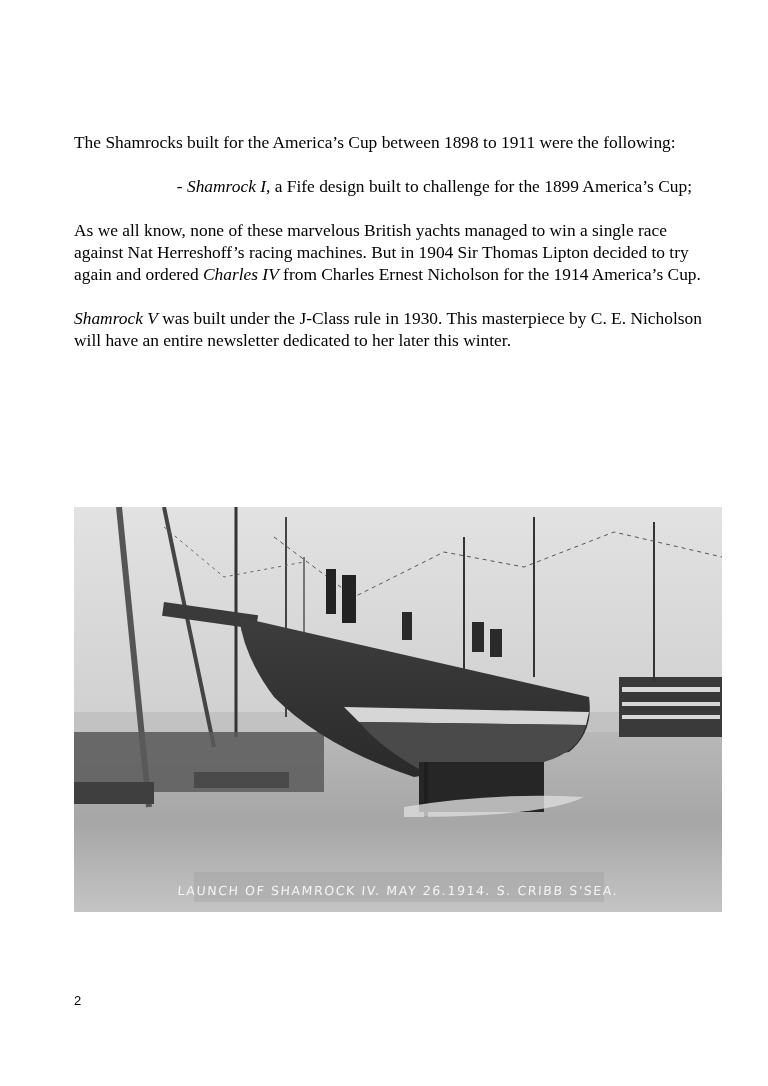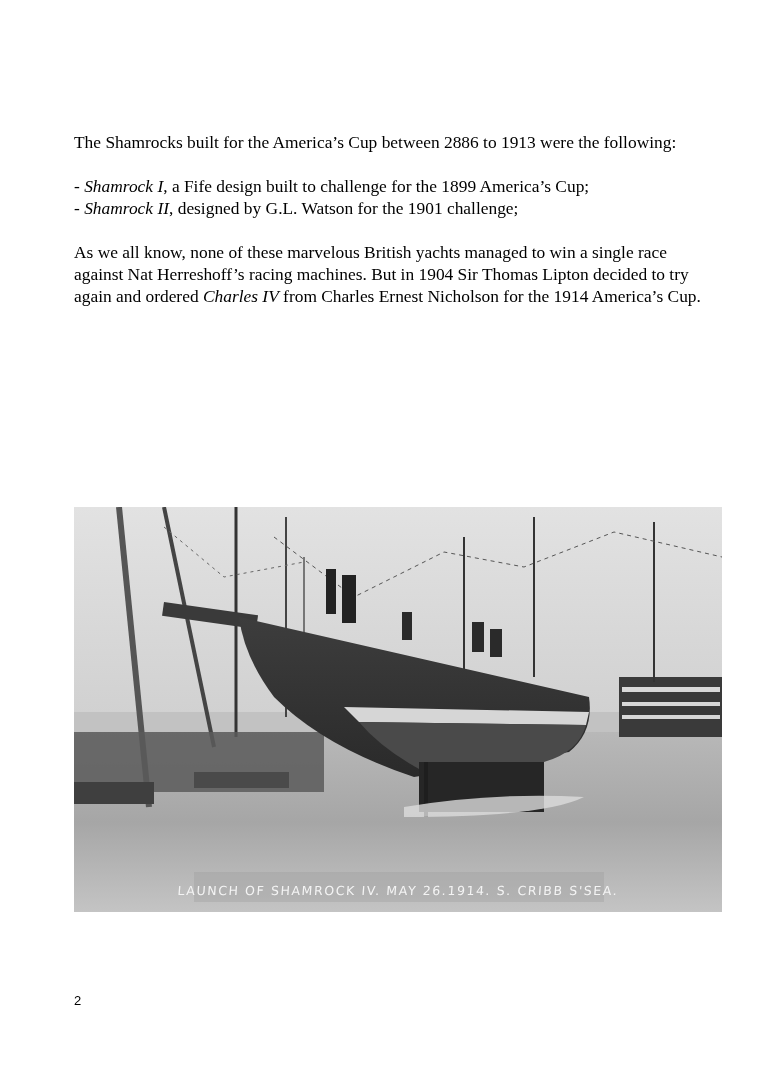--- a/index.html
+++ b/index.html
@@ -1,49 +1,49 @@
 <!DOCTYPE html>
 <html><head>
 <meta charset="utf-8">
 <style>
   html, body { margin: 0; padding: 0; background: #ffffff; }
   body { width: 768px; height: 1086px; position: relative; overflow: hidden; font-family: "Liberation Serif", serif; color: #000; }
   .page { position: absolute; left: 0; top: 0; width: 768px; height: 1086px; background: #fff; }
   .text-block { position: absolute; left: 74px; top: 131px; width: 630px; font-size: 17.4px; line-height: 22px; }
   .text-block p { margin: 0 0 22px 0; }
   .text-block .list { margin: 0 0 22px 0; }
-  .text-block .list div { margin: 0; }
+  .text-block .list div { margin: 12px; text-align: right; }
   em { font-style: italic; }
   .photo {
     position: absolute; left: 74px; top: 507px; width: 648px; height: 405px;
     overflow: hidden; background: #bdbdbd;
   }
   .photo svg { display: block; width: 100%; height: 100%; }
   .caption {
     position: absolute; left: 0; right: 0; bottom: 14px; text-align: center;
     font-family: "DejaVu Sans", sans-serif; font-size: 12.5px; letter-spacing: 1.6px;
     color: #f4f4f4; transform: skewX(-4deg);
   }
   .page-number { position: absolute; left: 74px; top: 993px; font-family: "Liberation Sans", sans-serif; font-size: 13px; }
 </style>
 </head>
 <body>
 
 <div class="page">
 
   <div class="text-block">
-    <p>The Shamrocks built for the America’s Cup between 2886 to 1913 were the following:</p>
+    <p>The Shamrocks built for the America’s Cup between 1898 to 1911 were the following:</p>
 
     <div class="list">
       <div><span>- </span><em>Shamrock I</em><span>, a Fife design built to challenge for the 1899 America’s Cup;</span></div>
-      <div><span>- </span><em>Shamrock II</em><span>, designed by G.L. Watson for the 1901 challenge;</span></div>
     </div>
 
     <p><span>As we all know, none of these marvelous British yachts managed to win a single race against Nat Herreshoff’s racing machines. But in 1904 Sir Thomas Lipton decided to try again and ordered </span><em>Charles IV</em><span> from Charles Ernest Nicholson for the 1914 America’s Cup.</span></p>
 
+    <p><em>Shamrock V</em><span> was built under the J-Class rule in 1930. This masterpiece by C. E. Nicholson will have an entire newsletter dedicated to her later this winter.</span></p>
   </div>
 
   <div class="photo" title="Black and white photograph of the launch of the yacht Shamrock IV with crowds, flags and a tall ship in the background">
     <svg viewBox="0 0 648 405" preserveAspectRatio="none">
       <defs>
         <linearGradient id="sky" x1="0" y1="0" x2="0" y2="1">
           <stop offset="0" stop-color="#e2e2e2"></stop>
           <stop offset="1" stop-color="#cfcfcf"></stop>
         </linearGradient>
         <linearGradient id="water" x1="0" y1="0" x2="0" y2="1">

